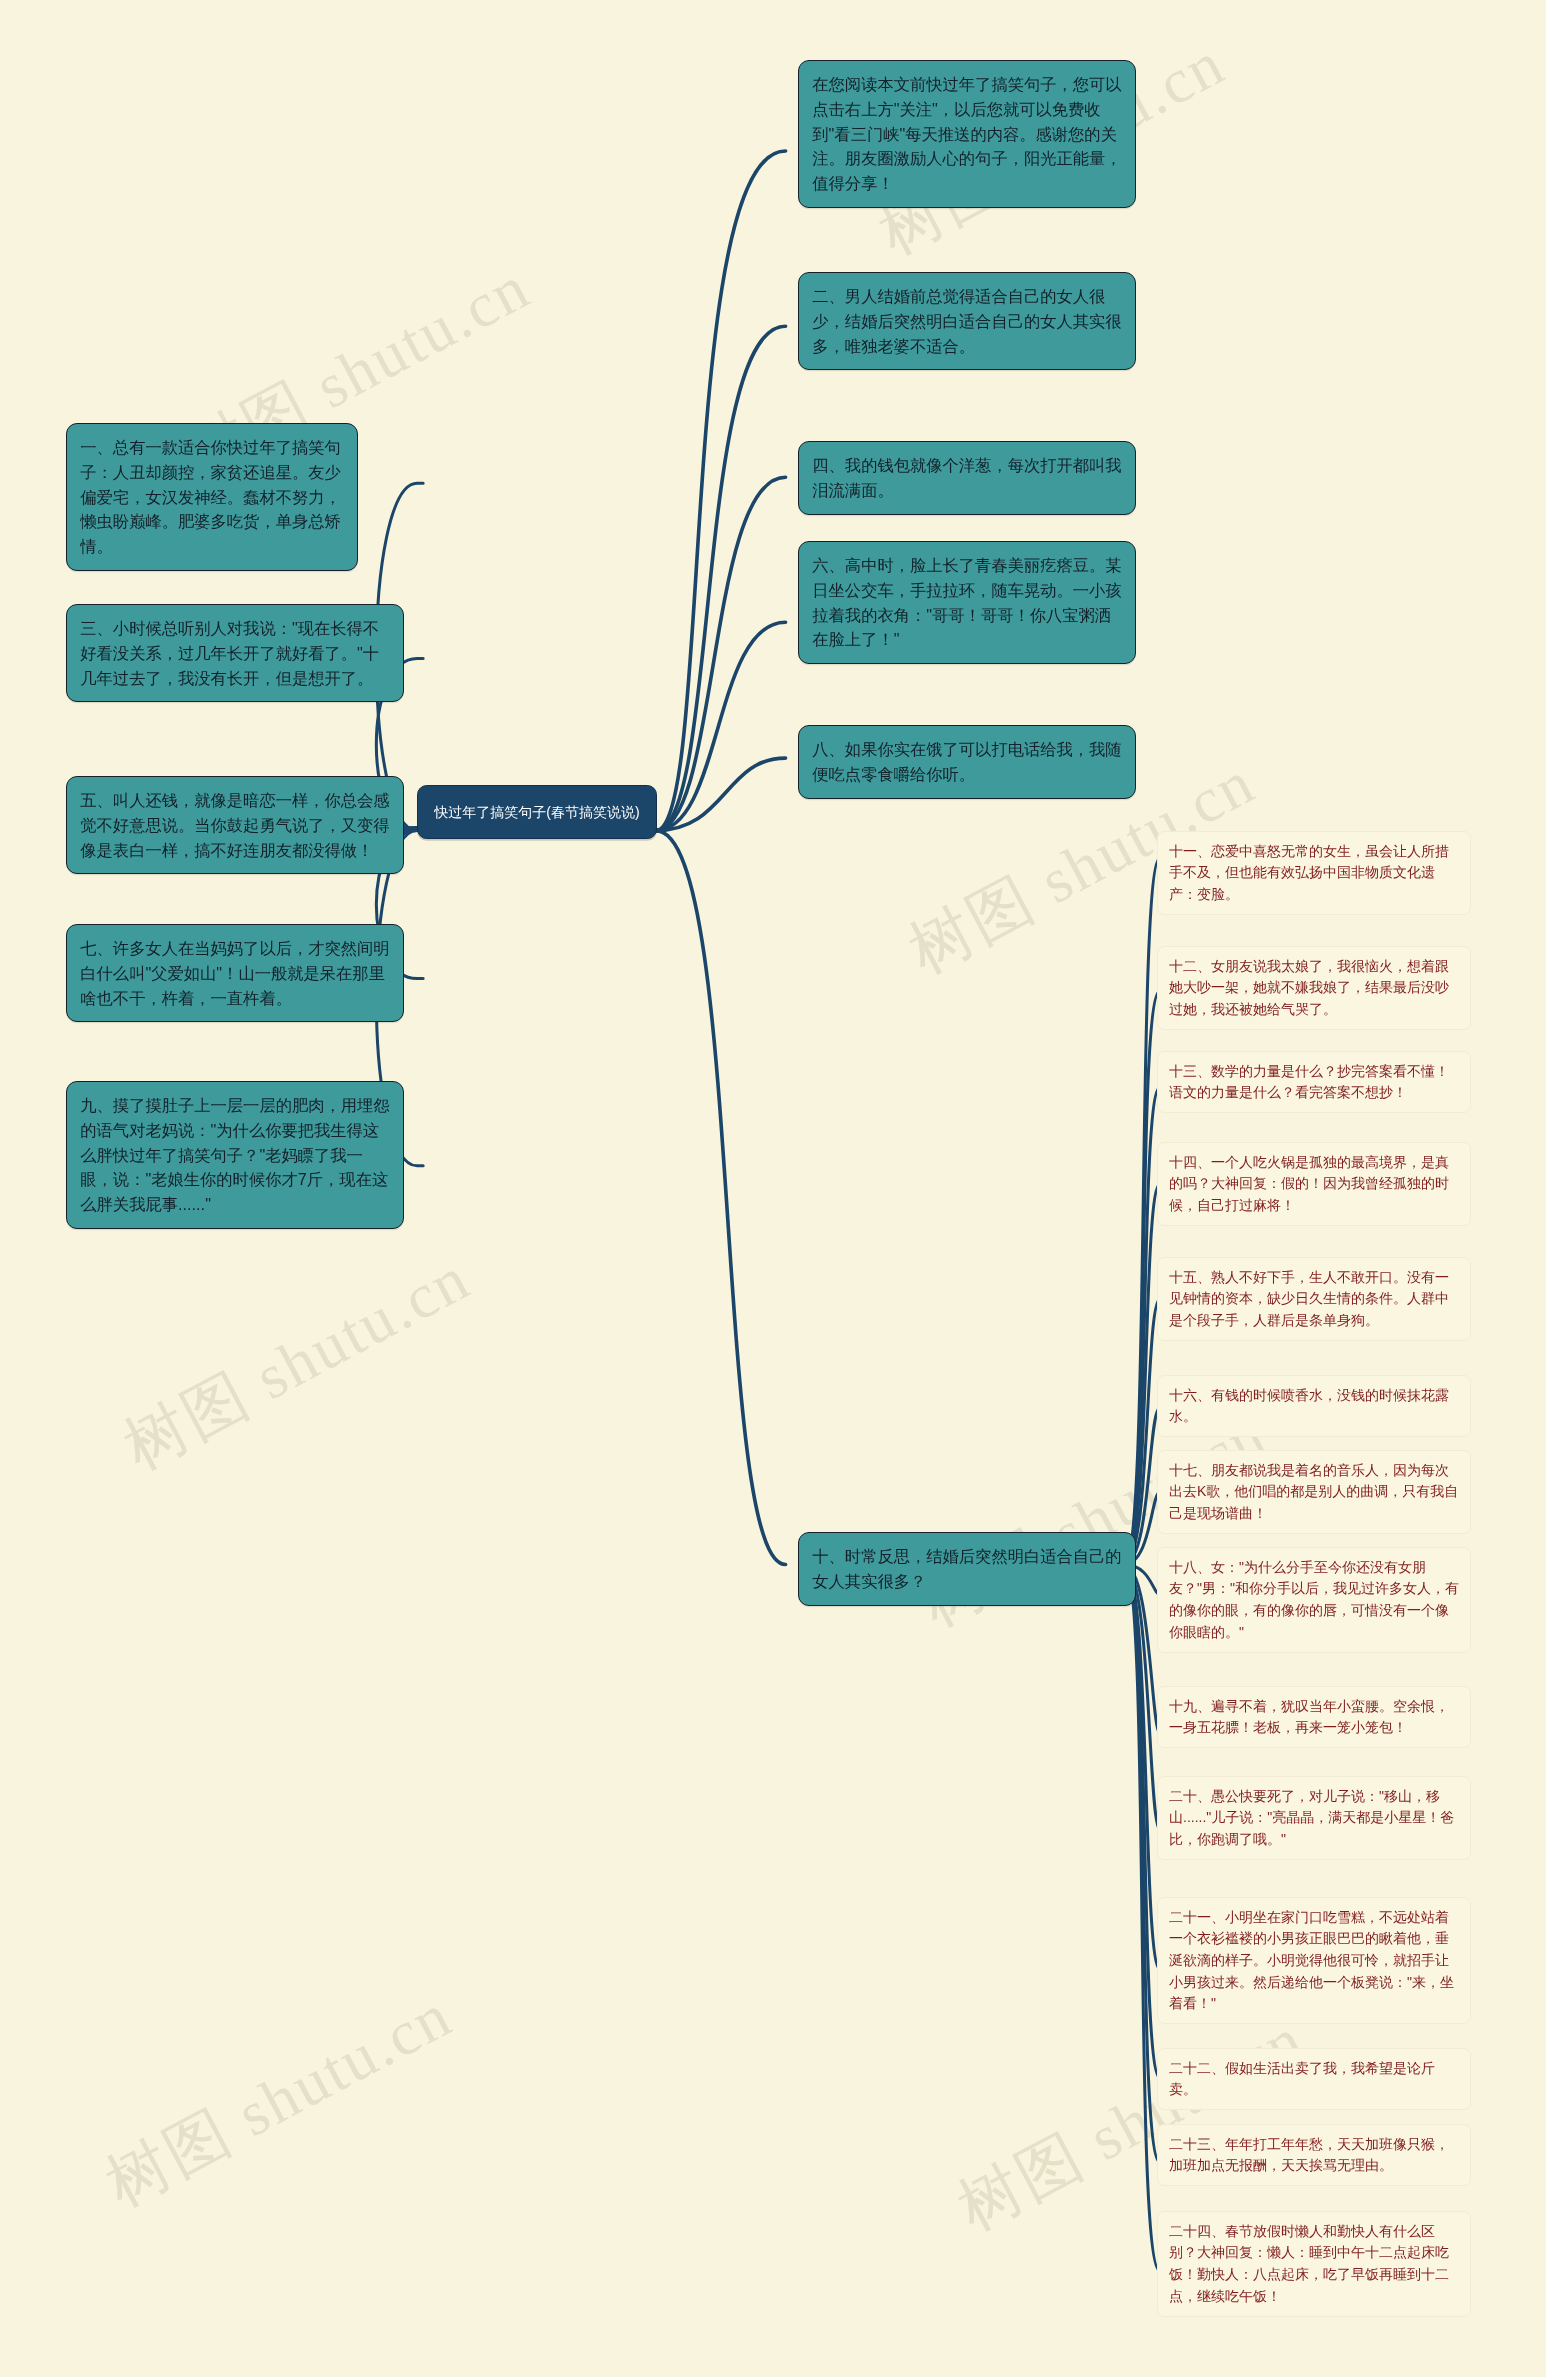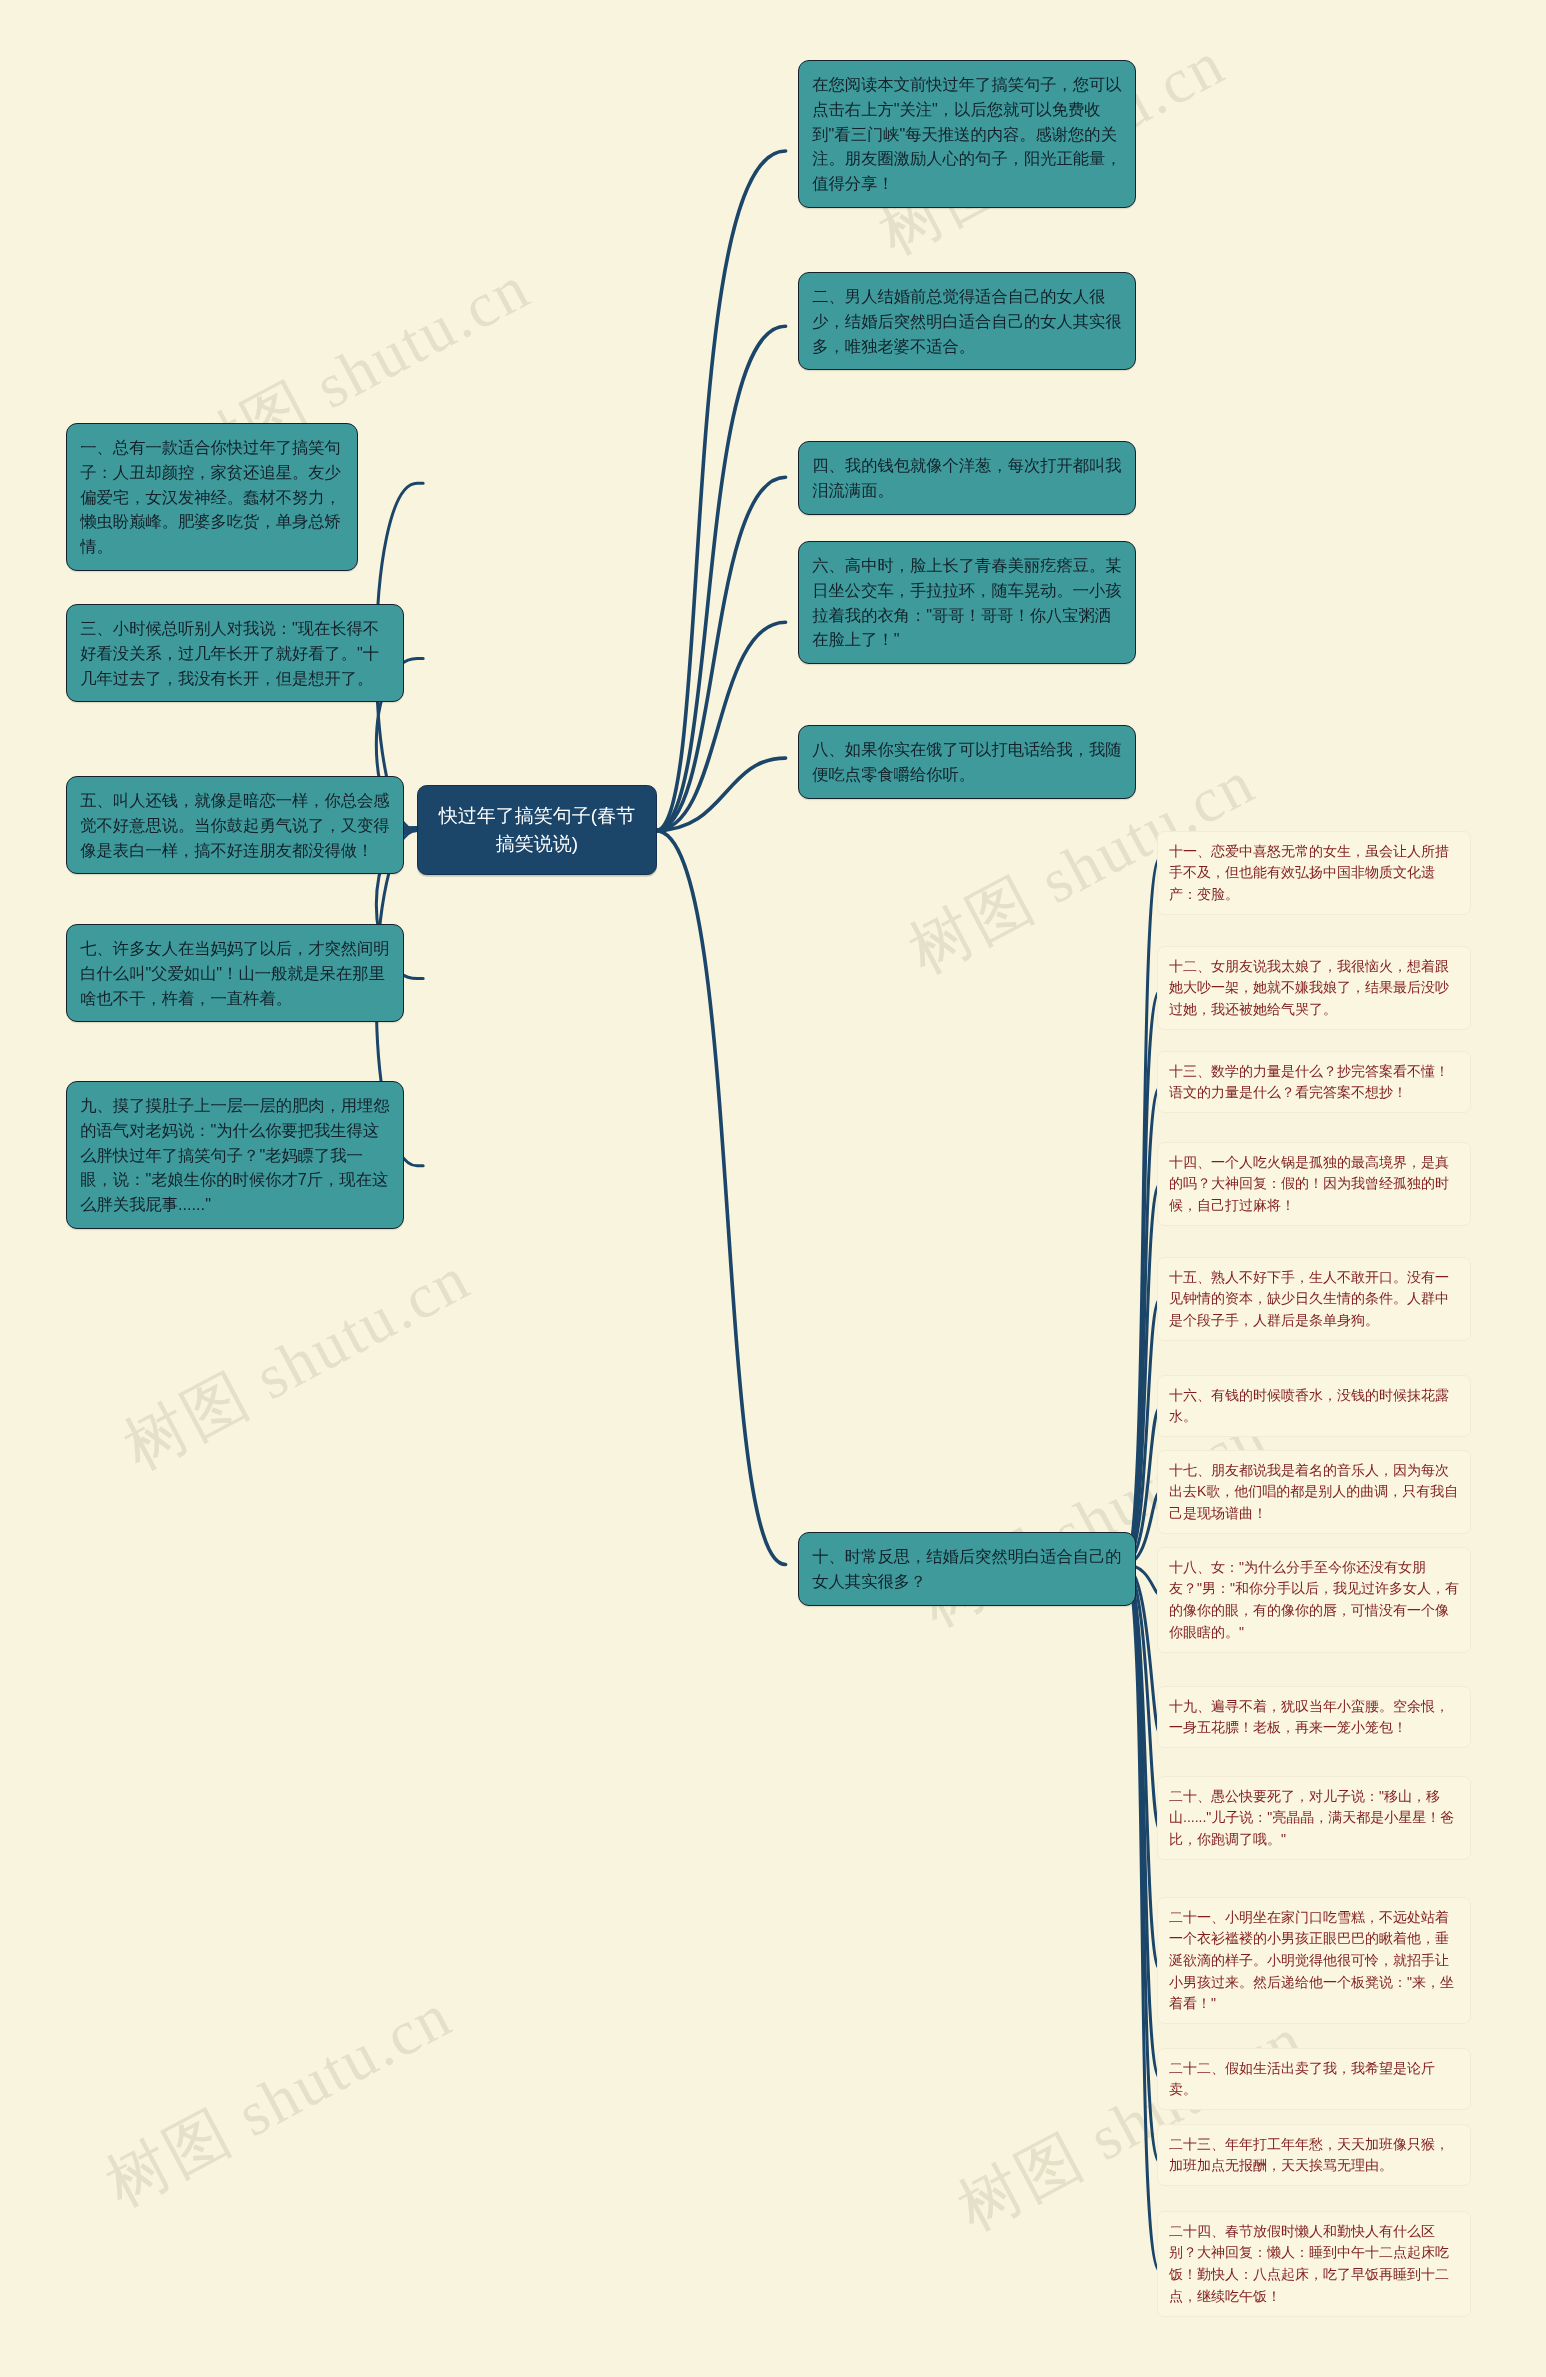--- a/index.html
+++ b/index.html
@@ -40,21 +40,21 @@
     color:#12212b;
     font-size:16.3px;
     padding:11px 12px 11px 13.3px;
     box-shadow:0 1.2px 0 rgba(0,0,0,.10);
   }
   
   .root{
     background:#1b4569;
     border:1.8px solid #123150;
     color:#ffffff;
-    font-size:19px;
+    font-size:14px;
     text-align:center;
     padding:15.7px 13.3px;
     border-radius:9.7px;
     line-height:1.5;
     box-shadow:0 1.8px 0 rgba(0,0,0,.18);
   }
   
   .plain{
     background:#fbf6e0;
     border:1.2px solid #f2ecd4;

